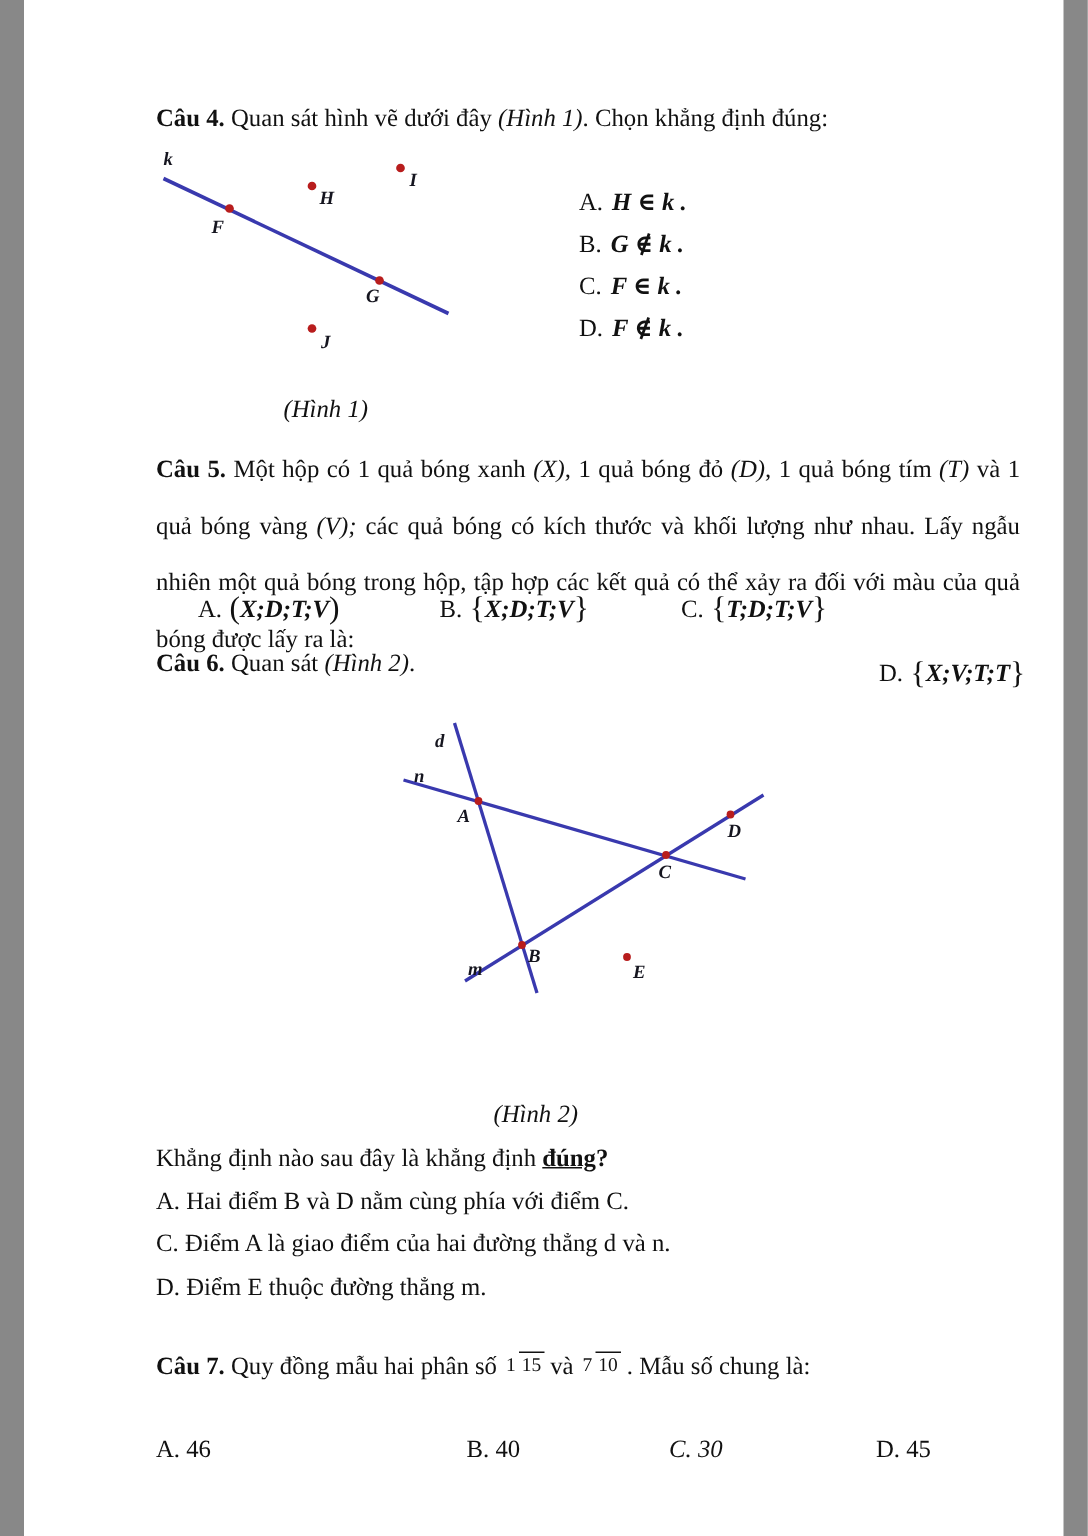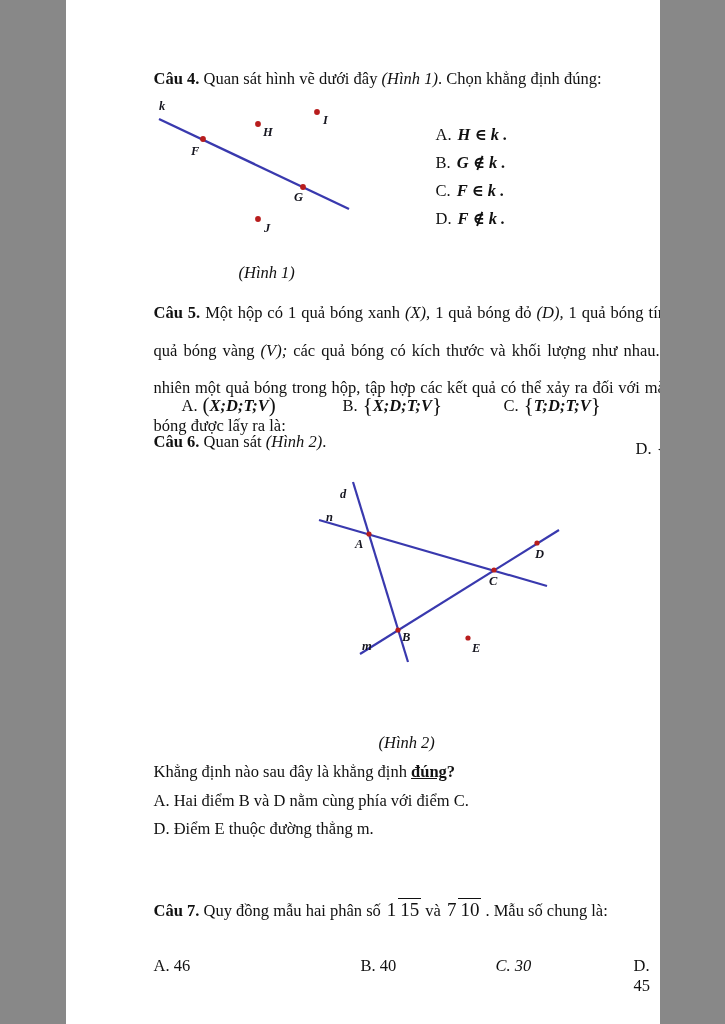--- a/index.html
+++ b/index.html
@@ -1,35 +1,35 @@
 <!DOCTYPE html>
 <html><head>
 <meta charset="utf-8">
 <style>
   * { box-sizing: border-box; }
   html,body { margin:0; padding:0; background:#888; }
   .page {
-    position:relative; width:594px; height:1024px; margin:0 auto;
+    position:relative; width:693px; height:1024px; margin:0 auto;
     background:#ffffff; overflow:hidden;
     font-family:"Liberation Serif","DejaVu Serif",serif;
     font-size:16.5px; color:#111;
   }
   .abs { position:absolute; }
   .b { font-weight:bold; }
   .i { font-style:italic; }
   .just { text-align:justify; line-height:37.5px; }
   .mi { font-style:italic;font-weight:bold; }
   .qline { white-space:nowrap; }
   .q4opt { height:28px; line-height:28px; white-space:nowrap; }
   .q4opt .lab { margin-right:6px; }
   .set-opt { white-space:nowrap; }
   .set-opt .lab { margin-right:5px; }
   .set-opt .brak { font-size:21px; font-weight:400; position:relative; top:1px; }
   .stm { line-height:28.7px; white-space:nowrap; }
-  .frac { display:inline-block; text-align:center; vertical-align:middle; position:relative; top:-2px; margin:0 4px; font-size:19px; line-height:1.15; }
+  .frac { display:inline-block; text-align:center; vertical-align:middle; position:relative; top:-2px; margin:0 4px; font-size:13px; line-height:1.15; }
   .frac .den { border-top:1.4px solid #111; padding:0 2px; }
   .frac .num { padding:0 2px; }
   svg text.fl { font-family:"Liberation Serif","DejaVu Serif",serif; font-weight:bold; font-style:italic; font-size:12.5px; fill:#15151f; }
 </style>
 </head>
 <body>
 
 <div class="page">
 
   <div class="abs qline" style="left:88px; top:69px;"><span class="b">Câu 4.</span><span> Quan sát hình vẽ dưới đây </span><span class="i">(Hình 1)</span><span>. Chọn khẳng định đúng:</span></div>
@@ -84,20 +84,21 @@
     <text x="469" y="558" class="fl">D</text>
     <circle cx="402" cy="638" r="2.6" fill="#b81d1d"></circle>
     <text x="406" y="652" class="fl">E</text>
   </svg>
 
   <div class="abs i" style="left:313px; top:733px;">(Hình 2)</div>
 
   <div class="abs" style="left:88px; top:758px;">
     <div class="stm"><span>Khẳng định nào sau đây là khẳng định </span><span class="b" style="text-decoration:underline;">đúng</span><span class="b">?</span></div>
     <div class="stm">A. Hai điểm B và D nằm cùng phía với điểm C.</div>
+    <div class="stm">C. Điểm A là giao điểm của hai đường thẳng d và n.</div>
     <div class="stm">D. Điểm E thuộc đường thẳng m.</div>
   </div>
 
   <div class="abs qline" style="left:88px; top:901px;"><span class="b">Câu 7.</span><span> Quy đồng mẫu hai phân số</span><span class="frac"><span class="num">1</span><span class="den">15</span></span><span>và</span><span class="frac"><span class="num">7</span><span class="den">10</span></span><span>. Mẫu số chung là:</span></div>
 
   <span class="abs" style="left:88px; top:956px;">A. 46</span>
   <span class="abs" style="left:295px; top:956px;">B. 40</span>
   <span class="abs" style="left:430px; top:956px;font-style:italic;">C. 30</span>
   <span class="abs" style="left:568px; top:956px;">D. 45</span>
 

